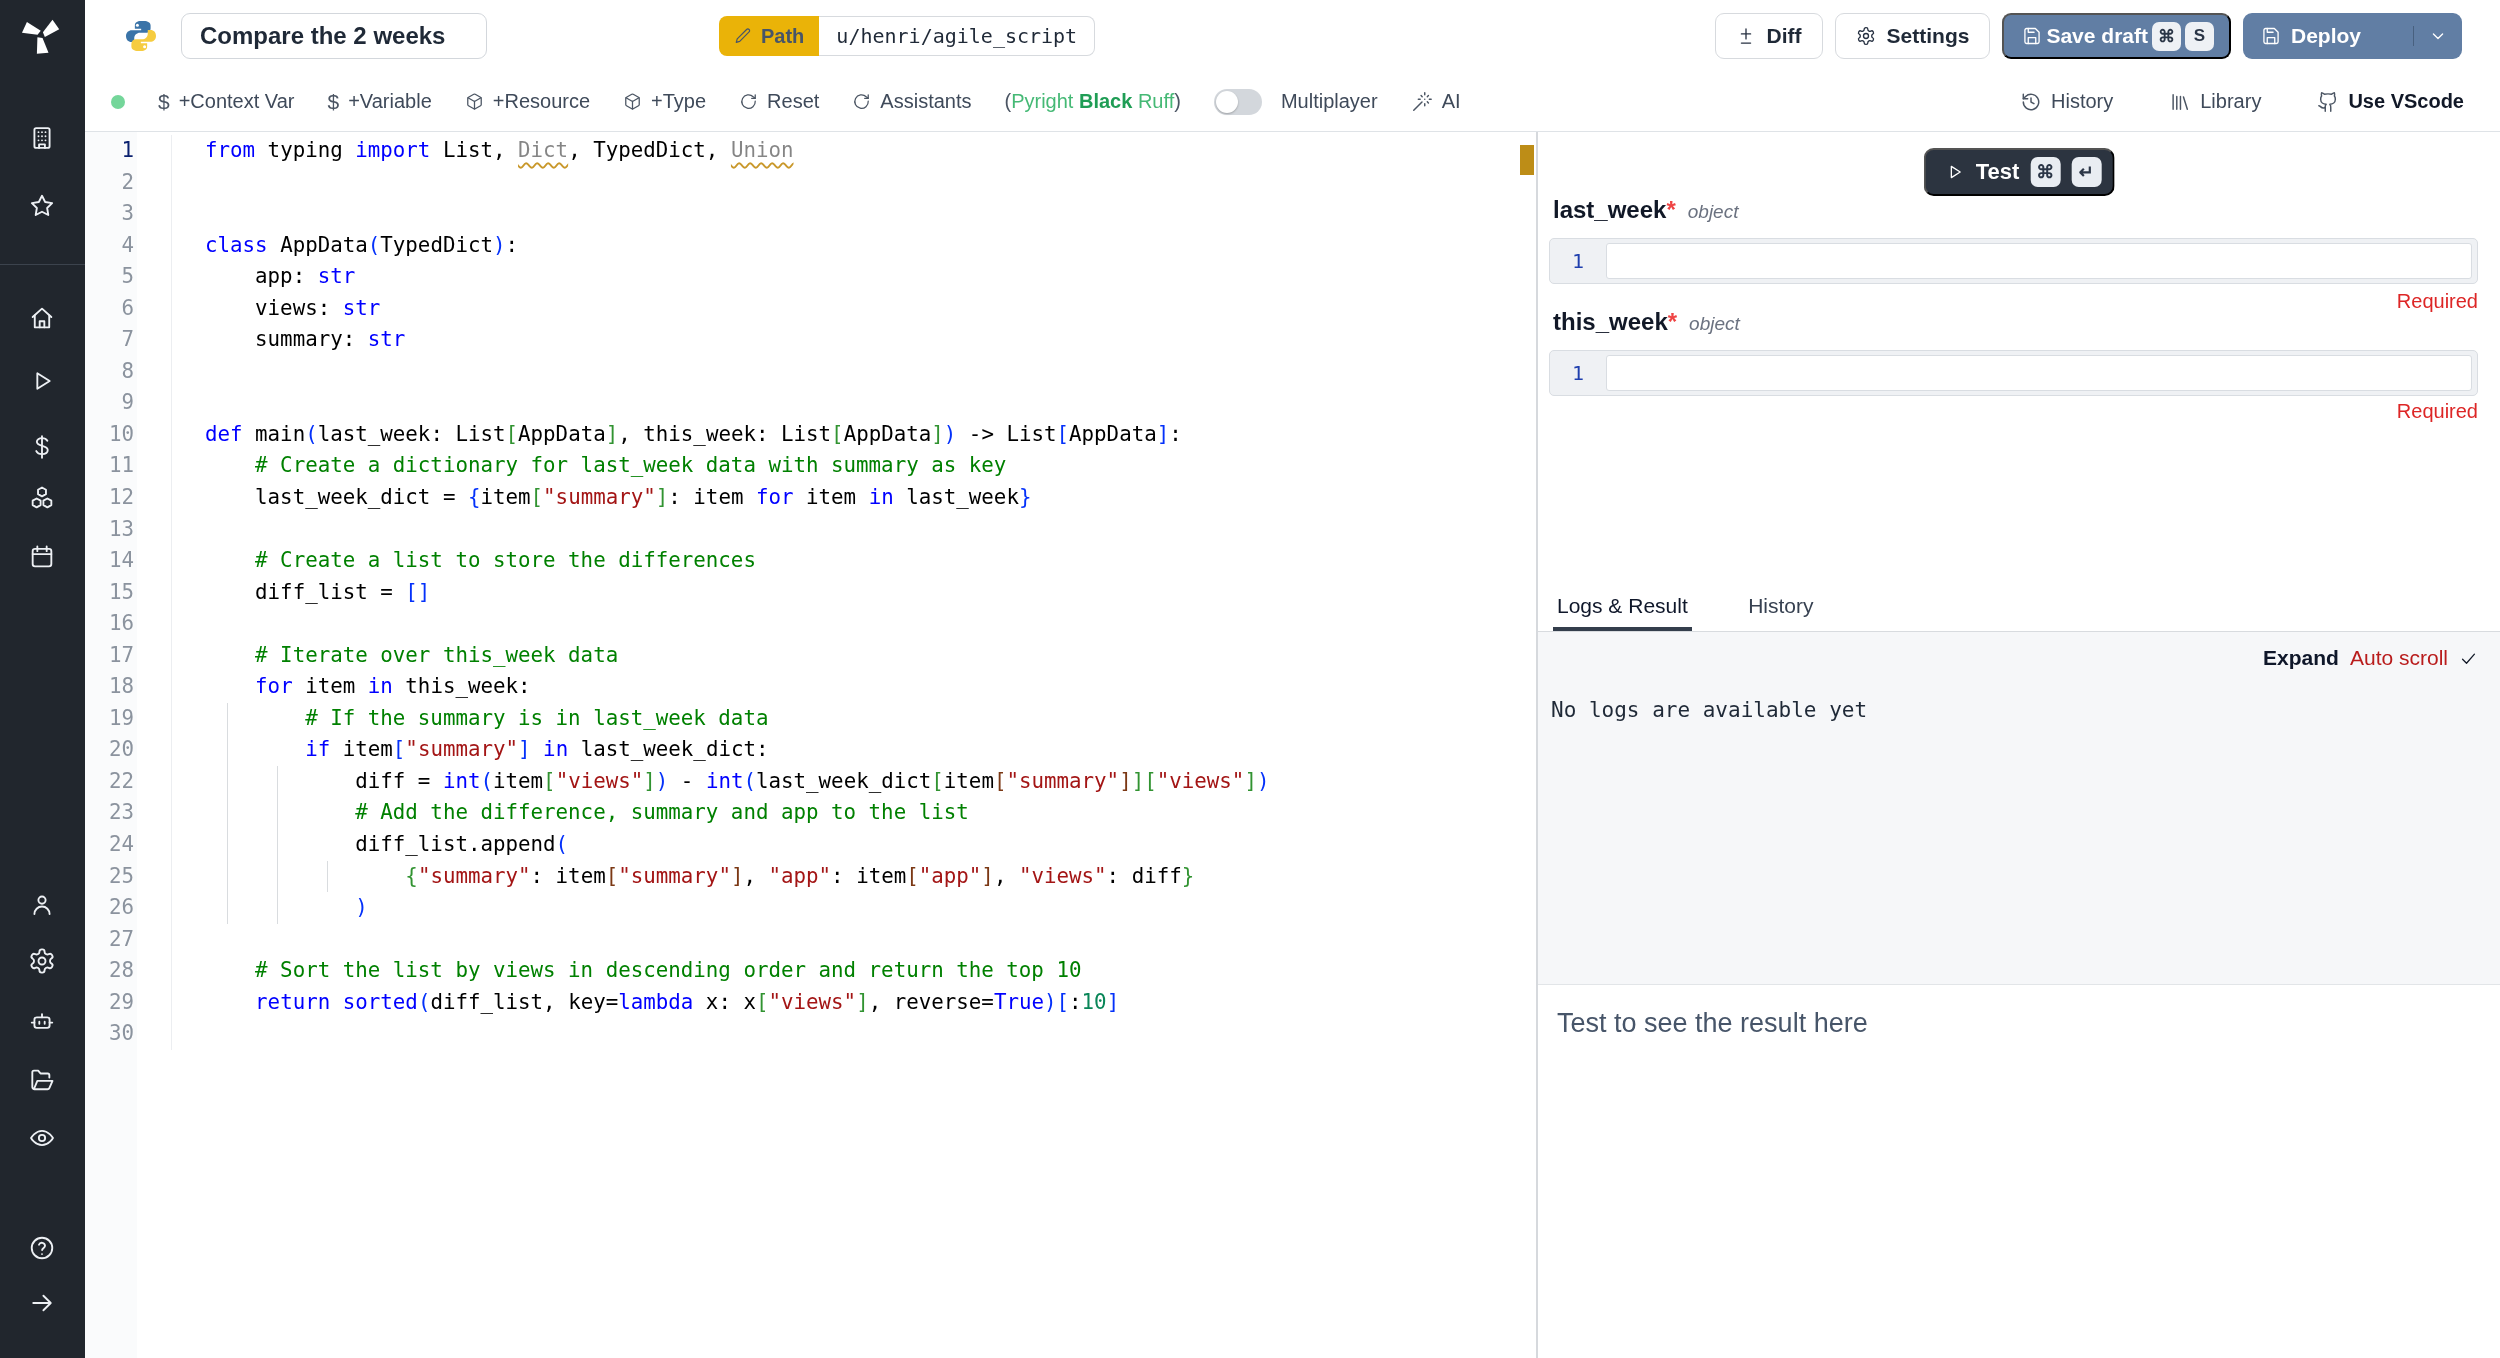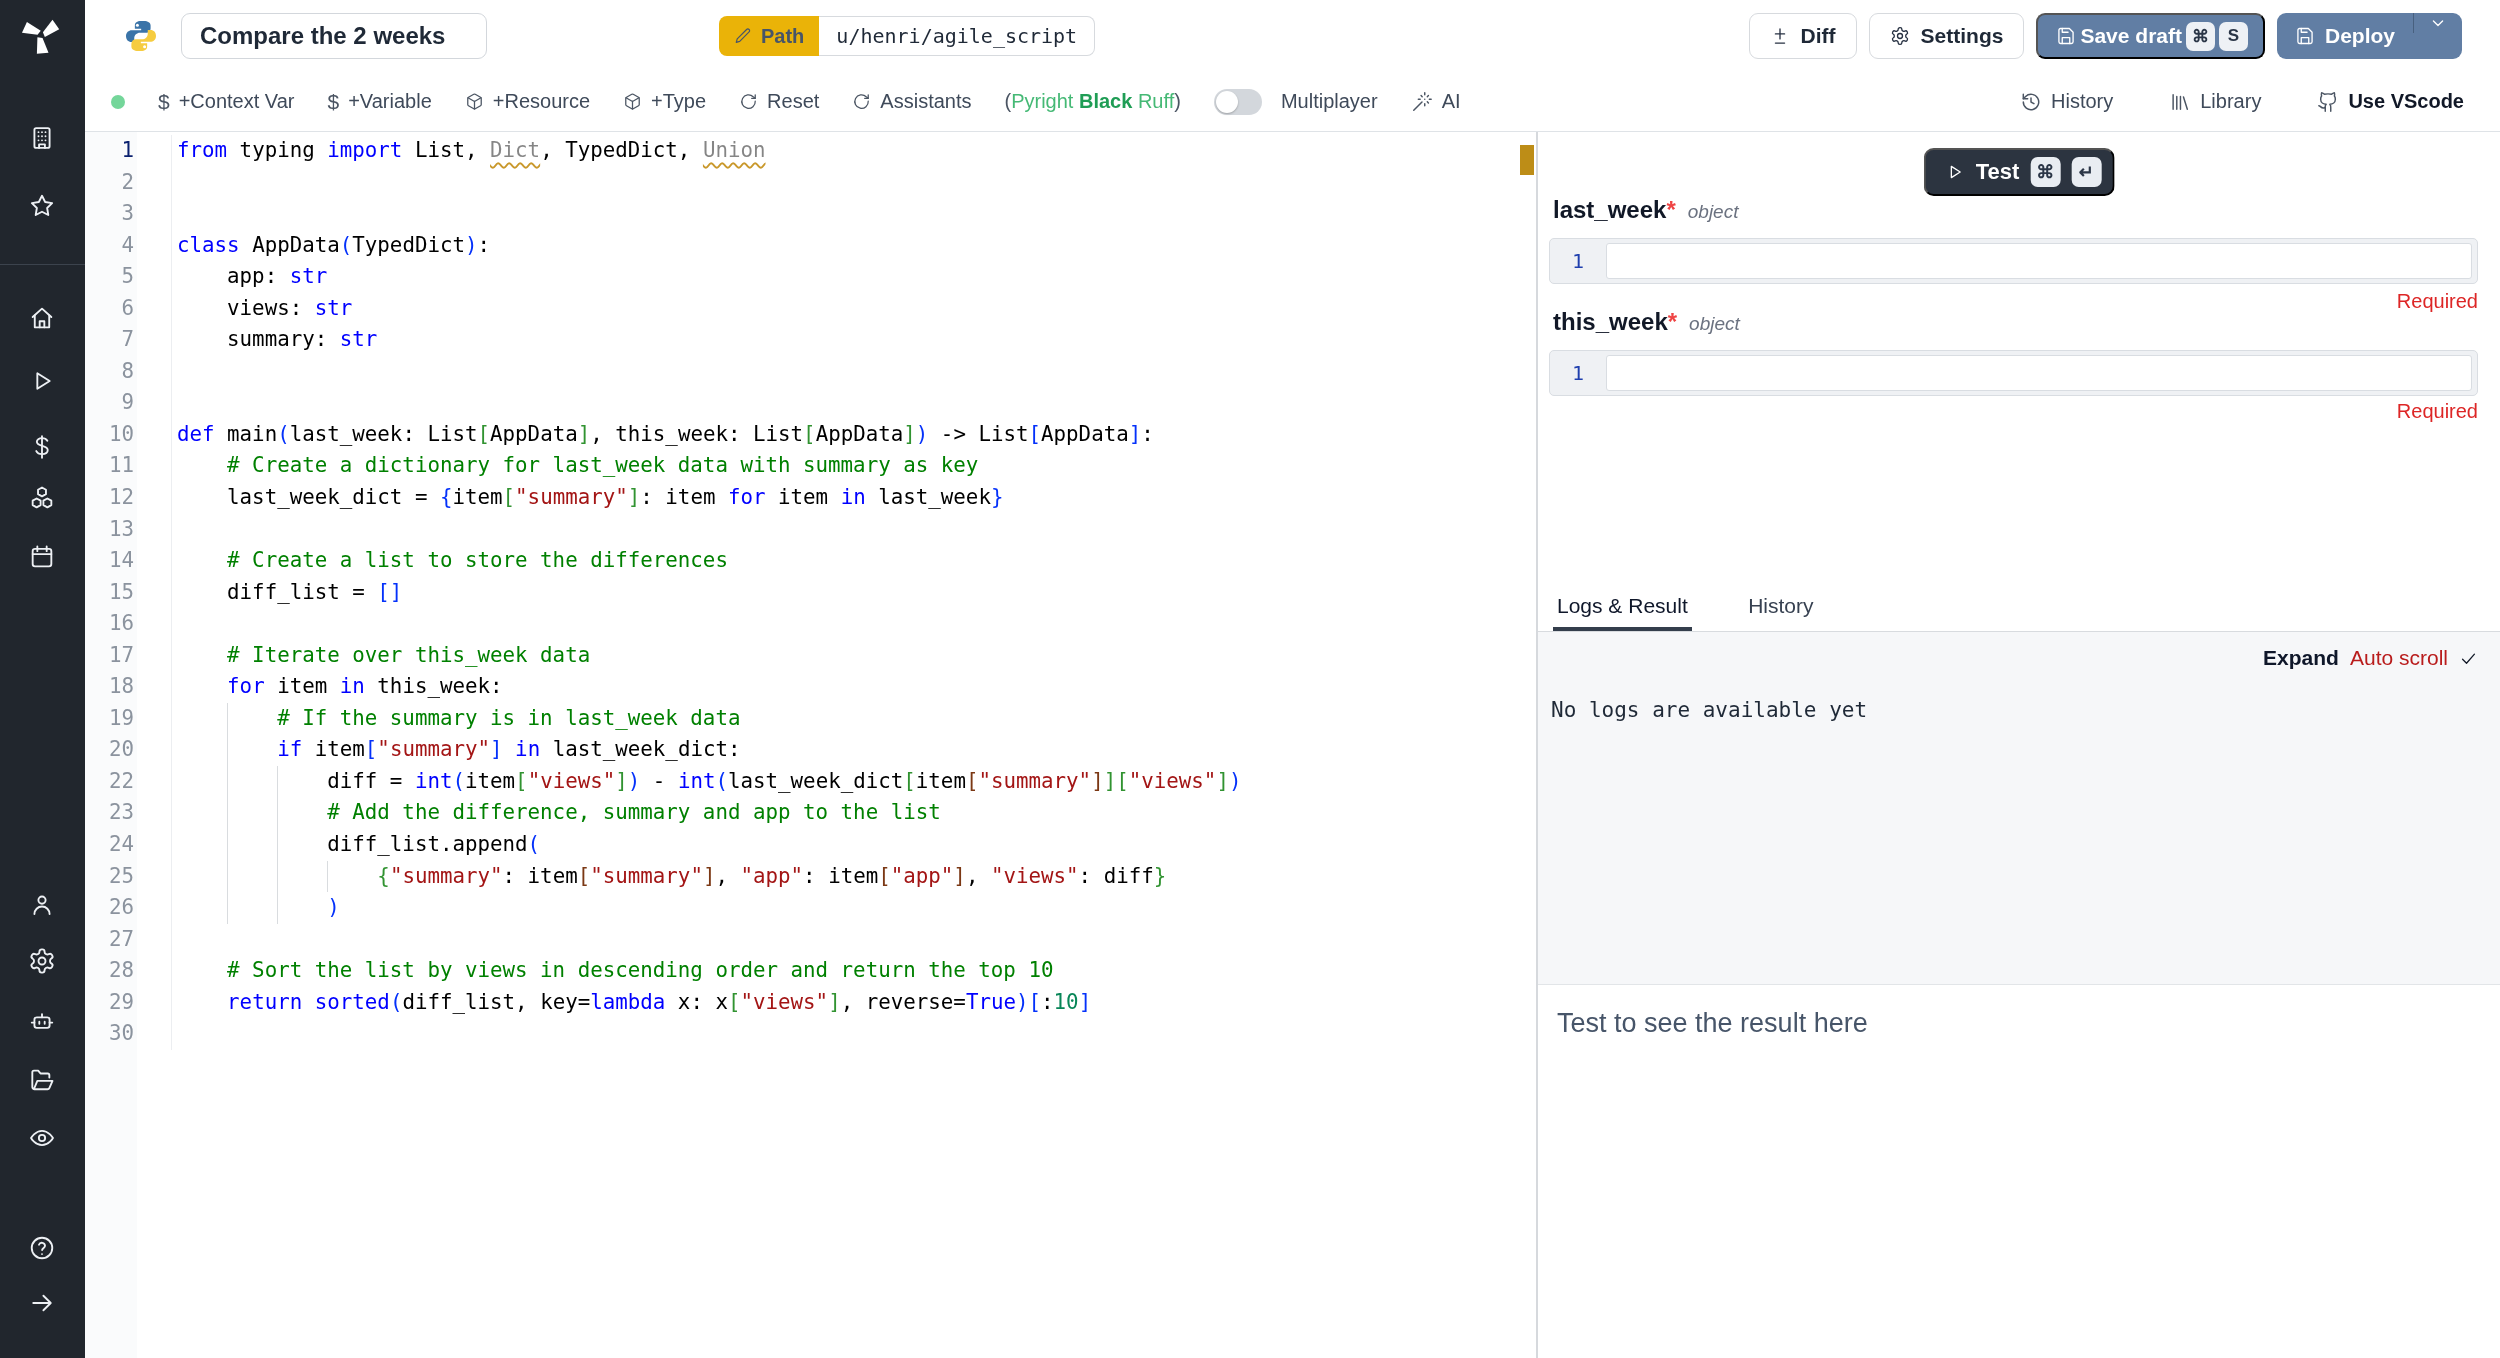--- a/index.html
+++ b/index.html
@@ -24,21 +24,21 @@
   .path-chip { height:40px; background:#eab308; border-radius:8px 0 0 8px; display:flex; align-items:center; gap:9px; padding:0 15px; }
   .path-chip .ic { width:18px; height:18px; color:#475569; }
   .path-label { font-size:20px; font-weight:600; color:#475569; }
   .path-value { height:40px; margin-left:0; background:#fff; border:1px solid #d7dade; border-left:none; border-radius:0 8px 8px 0; display:flex; align-items:center; padding:0 17px; font-family:"DejaVu Sans Mono","Liberation Mono",monospace; font-size:20px; color:#1f2937; }
   .topbar-right { margin-left:auto; display:flex; align-items:center; gap:12px; }
   .btn-light { display:flex; align-items:center; gap:11px; height:46px; padding:0 20px; border:1px solid #d7dade; border-radius:9px; background:#fff; font-weight:600; font-size:21px; color:#1f2937; cursor:pointer; }
   .btn-light .ic { width:20px; height:20px; color:#273142; }
   .btn-blue { display:flex; align-items:center; gap:4px; height:46px; padding:0 15px 0 18px; border-radius:9px; background:var(--accent); color:#fff; font-weight:600; font-size:21px; cursor:pointer; }
   .btn-blue .ic { width:20px; height:20px; color:#fff; }
   .kbd { min-width:29px; height:29px; padding:0 5px; border-radius:7px; background:#eef1f5; color:#2b3647; display:flex; align-items:center; justify-content:center; font-size:17px; font-weight:600; }
-  .deploy-split { display:flex; align-items:flex-start; border-radius:9px; background:var(--accent); cursor:pointer; }
+  .deploy-split { display:flex; align-items:center; border-radius:9px; background:var(--accent); cursor:pointer;gap:34px; }
   .deploy-main { display:flex; align-items:center; gap:10px; padding:0 18px; height:46px; color:#fff; font-weight:600; font-size:21px; }
   .deploy-main .ic { width:20px; height:20px; color:#fff; }
   .deploy-caret { display:flex; align-items:center; padding:0 14px; border-left:1px solid rgba(25,40,60,.35); }
   .deploy-caret .ic { width:20px; height:20px; color:#fff; }
 
   
   .toolbar { position:absolute; left:85px; top:72px; width:2415px; height:60px; background:#fff; border-bottom:1px solid #dfe3e7; display:flex; align-items:center; padding:0 36px 0 26px; gap:33px; }
   .dot { width:14px; height:14px; border-radius:50%; background:var(--status_green); }
   .tb-item { display:flex; align-items:center; gap:9px; font-size:20px; font-weight:500; color:#3f4a5a; cursor:pointer; white-space:nowrap; }
   .tb-item .ic { width:19px; height:19px; color:#4b5563; }
@@ -55,21 +55,21 @@
 
   
   .editor { position:absolute; left:85px; top:132px; width:1425px; height:1226px; background:#fff; overflow:hidden; }
   .ed-gutterbg { position:absolute; left:0; top:0; width:52px; height:1226px; background:#fafbfc; }
   .ed-lines { position:absolute; left:0; top:3px; right:0; }
   .ed-line { position:relative; height:31.55px; line-height:31.55px; font-family:"DejaVu Sans Mono","Liberation Mono",monospace; font-size:20.8px; white-space:pre; }
   .ed-num { position:absolute; left:0; width:49px; text-align:right; color:#8b939e; }
   .ed-num.active { color:#0b216f; }
   .ed-gb { position:absolute; left:86px; top:0; bottom:0; width:1px; background:#eceef1; }
   .ed-guide { position:absolute; top:0; bottom:0; width:1px; background:#d9dcdf; }
-  .ed-code { display:block; padding-left:92px; color:#000; }
+  .ed-code { display:block; padding-left:120px; color:#000; }
   .tk-k { color:#0000ff; }
   .tk-s { color:#a31515; }
   .tk-c { color:#008000; }
   .tk-n { color:#098658; }
   .tk-p { color:#000000; }
   .tk-b1 { color:#0431fa; }
   .tk-b2 { color:#319331; }
   .tk-b3 { color:#7b3814; }
   .tk-d { color:rgba(0,0,0,.48); text-decoration:underline wavy #c9982b 1.5px; text-underline-offset:5px; }
 

